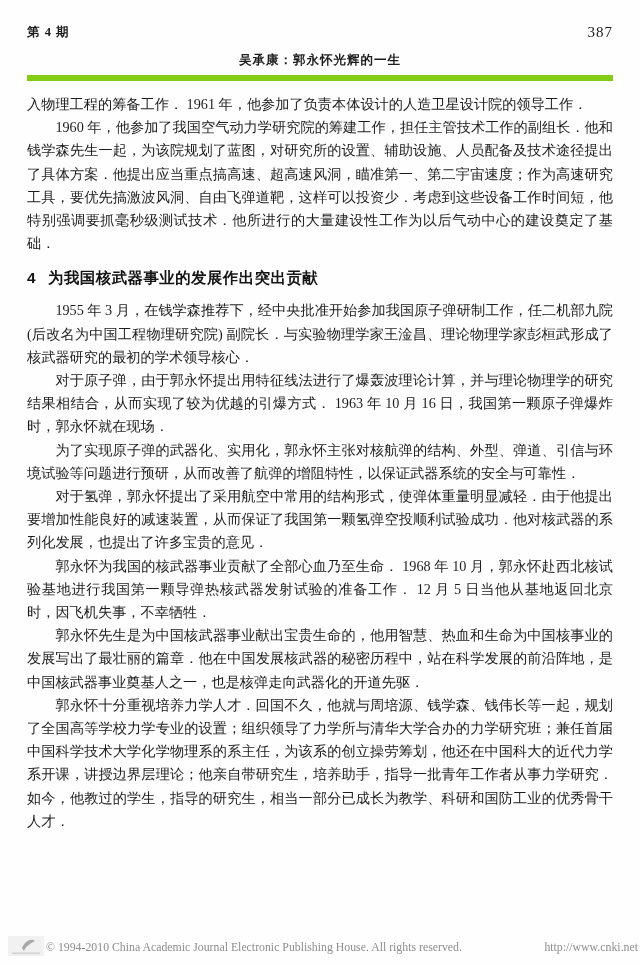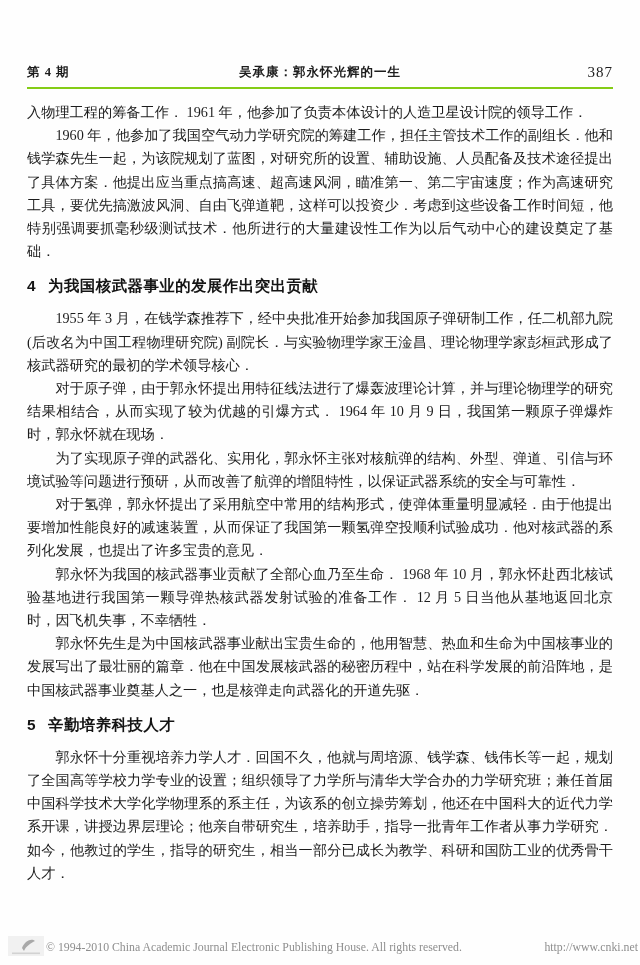--- a/index.html
+++ b/index.html
@@ -10,25 +10,25 @@
     margin: 0 auto;
     background: #fefefe;
     overflow: hidden;
     font-family: "Liberation Serif", "DejaVu Serif", serif;
     color: #1c1c1c;
   }
   
   .running-header {
     display: flex;
     justify-content: space-between;
-    align-items: flex-end;
+    align-items: flex-start;
     margin: 0 27px;
-    padding-top: 36px;
+    padding-top: 24px;
     padding-bottom: 6px;
-    border-bottom: 2px solid #84cc16;
+    border-bottom: 6px solid #84cc16;
     font-size: 12.5px;
     font-weight: bold;
     letter-spacing: 1px;
   }
   .running-header .hdr-left  { width: 110px; text-align: left; }
   .running-header .hdr-center{ flex: 1; text-align: center; margin-top: 28px; }
   .running-header .hdr-right { width: 110px; text-align: right; font-weight: normal; font-size: 15px; }
   
   .body-text {
     margin: 12px 27px 0 27px;
@@ -95,29 +95,26 @@
   <div class="body-text">
 
     <p class="continuation">入物理工程的筹备工作． 1961 年，他参加了负责本体设计的人造卫星设计院的领导工作．</p>
     <p>1960 年，他参加了我国空气动力学研究院的筹建工作，担任主管技术工作的副组长．他和钱学森先生一起，为该院规划了蓝图，对研究所的设置、辅助设施、人员配备及技术途径提出了具体方案．他提出应当重点搞高速、超高速风洞，瞄准第一、第二宇宙速度；作为高速研究工具，要优先搞激波风洞、自由飞弹道靶，这样可以投资少．考虑到这些设备工作时间短，他特别强调要抓毫秒级测试技术．他所进行的大量建设性工作为以后气动中心的建设奠定了基础．</p>
 
     <div class="section-heading">
       <span class="sec-num">4</span><span>为我国核武器事业的发展作出突出贡献</span>
     </div>
 
     <p>1955 年 3 月，在钱学森推荐下，经中央批准开始参加我国原子弹研制工作，任二机部九院(后改名为中国工程物理研究院) 副院长．与实验物理学家王淦昌、理论物理学家彭桓武形成了核武器研究的最初的学术领导核心．</p>
-    <p>对于原子弹，由于郭永怀提出用特征线法进行了爆轰波理论计算，并与理论物理学的研究结果相结合，从而实现了较为优越的引爆方式． 1964 年 10 月 9 日，我国第一颗原子弹爆炸时，郭永怀就在现场．</p>
+    <p>对于原子弹，由于郭永怀提出用特征线法进行了爆轰波理论计算，并与理论物理学的研究结果相结合，从而实现了较为优越的引爆方式． 1963 年 10 月 16 日，我国第一颗原子弹爆炸时，郭永怀就在现场．</p>
     <p>为了实现原子弹的武器化、实用化，郭永怀主张对核航弹的结构、外型、弹道、引信与环境试验等问题进行预研，从而改善了航弹的增阻特性，以保证武器系统的安全与可靠性．</p>
     <p>对于氢弹，郭永怀提出了采用航空中常用的结构形式，使弹体重量明显减轻．由于他提出要增加性能良好的减速装置，从而保证了我国第一颗氢弹空投顺利试验成功．他对核武器的系列化发展，也提出了许多宝贵的意见．</p>
     <p>郭永怀为我国的核武器事业贡献了全部心血乃至生命． 1968 年 10 月，郭永怀赴西北核试验基地进行我国第一颗导弹热核武器发射试验的准备工作． 12 月 5 日当他从基地返回北京时，因飞机失事，不幸牺牲．</p>
     <p>郭永怀先生是为中国核武器事业献出宝贵生命的，他用智慧、热血和生命为中国核事业的发展写出了最壮丽的篇章．他在中国发展核武器的秘密历程中，站在科学发展的前沿阵地，是中国核武器事业奠基人之一，也是核弹走向武器化的开道先驱．</p>
 
-    <div class="section-heading">
-      <span class="sec-num">5</span><span>辛勤培养科技人才</span>
-    </div>
 
     <p>郭永怀十分重视培养力学人才．回国不久，他就与周培源、钱学森、钱伟长等一起，规划了全国高等学校力学专业的设置；组织领导了力学所与清华大学合办的力学研究班；兼任首届中国科学技术大学化学物理系的系主任，为该系的创立操劳筹划，他还在中国科大的近代力学系开课，讲授边界层理论；他亲自带研究生，培养助手，指导一批青年工作者从事力学研究．如今，他教过的学生，指导的研究生，相当一部分已成长为教学、科研和国防工业的优秀骨干人才．</p>
 
   </div>
 
   <div class="page-footer">
     <span class="cnki-logo">
       <svg width="36" height="20" viewBox="0 0 36 20" xmlns="http://www.w3.org/2000/svg">
         <path d="M14 12 C 17 4, 24 2, 27 5 C 23 7, 18 10, 16 15 Z" fill="#a9a9a9"></path>
         <rect x="4" y="16.5" width="28" height="1.6" fill="#d2d2d2"></rect>

